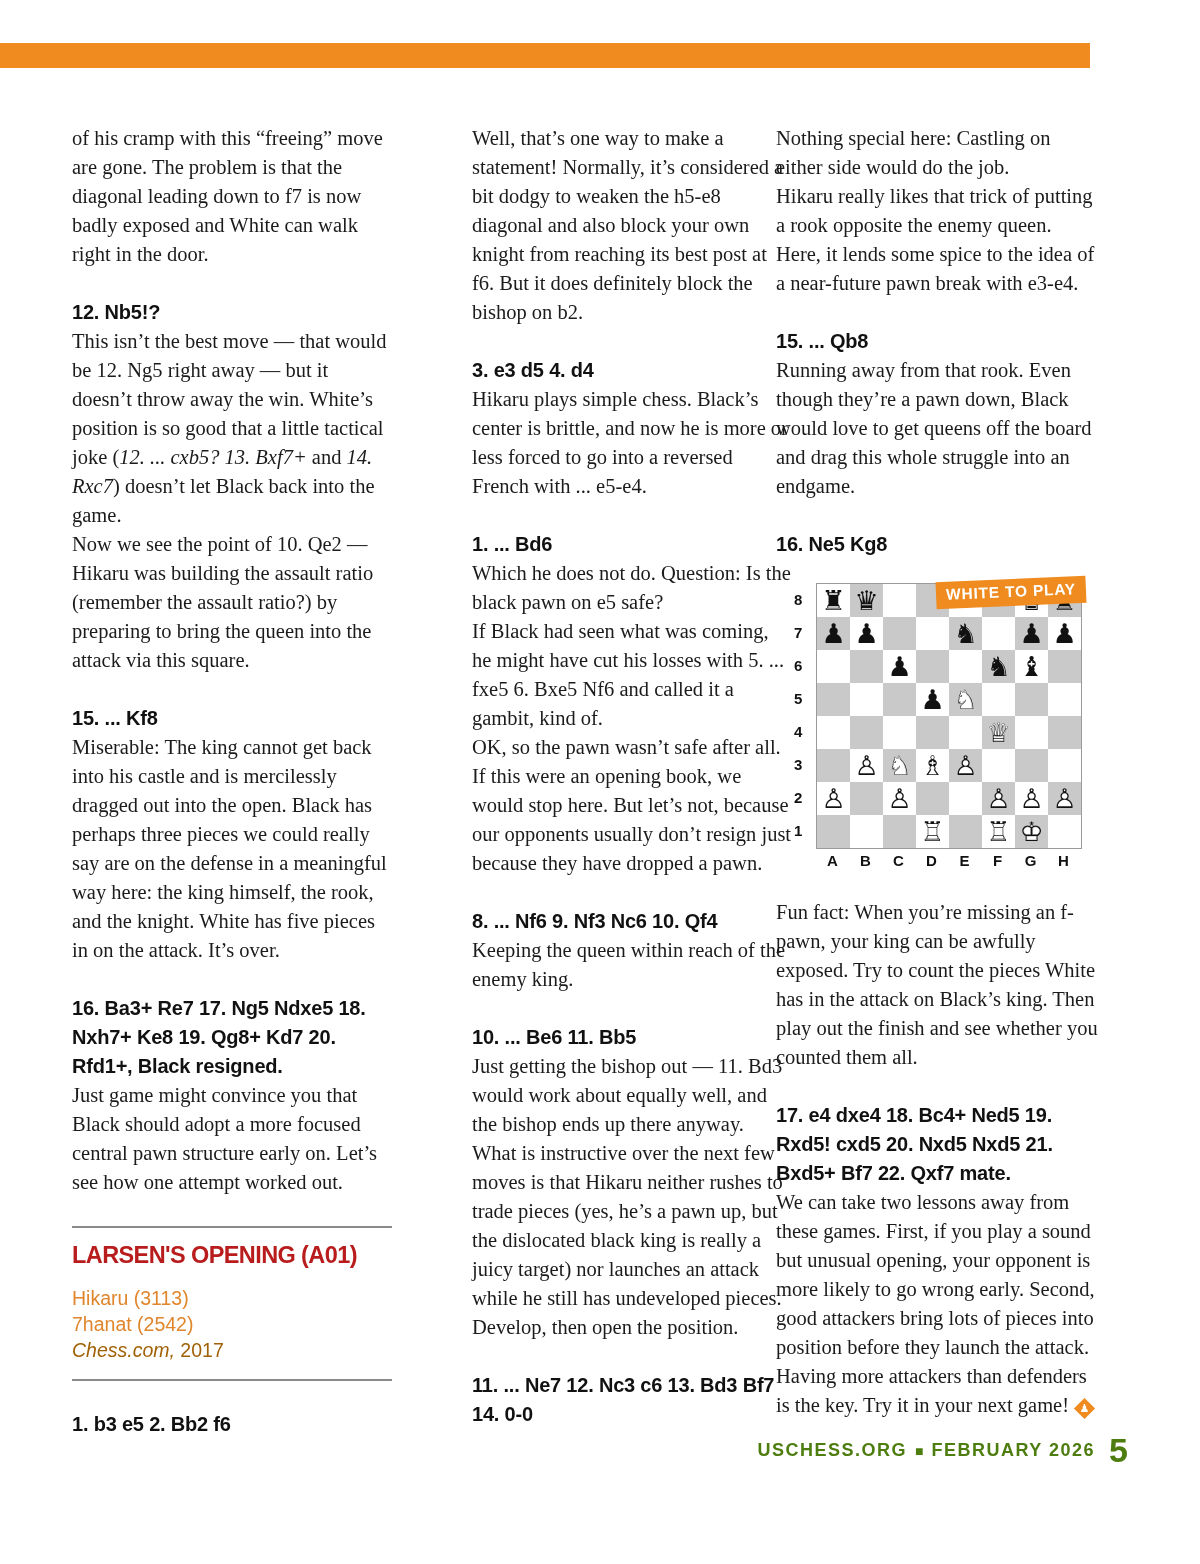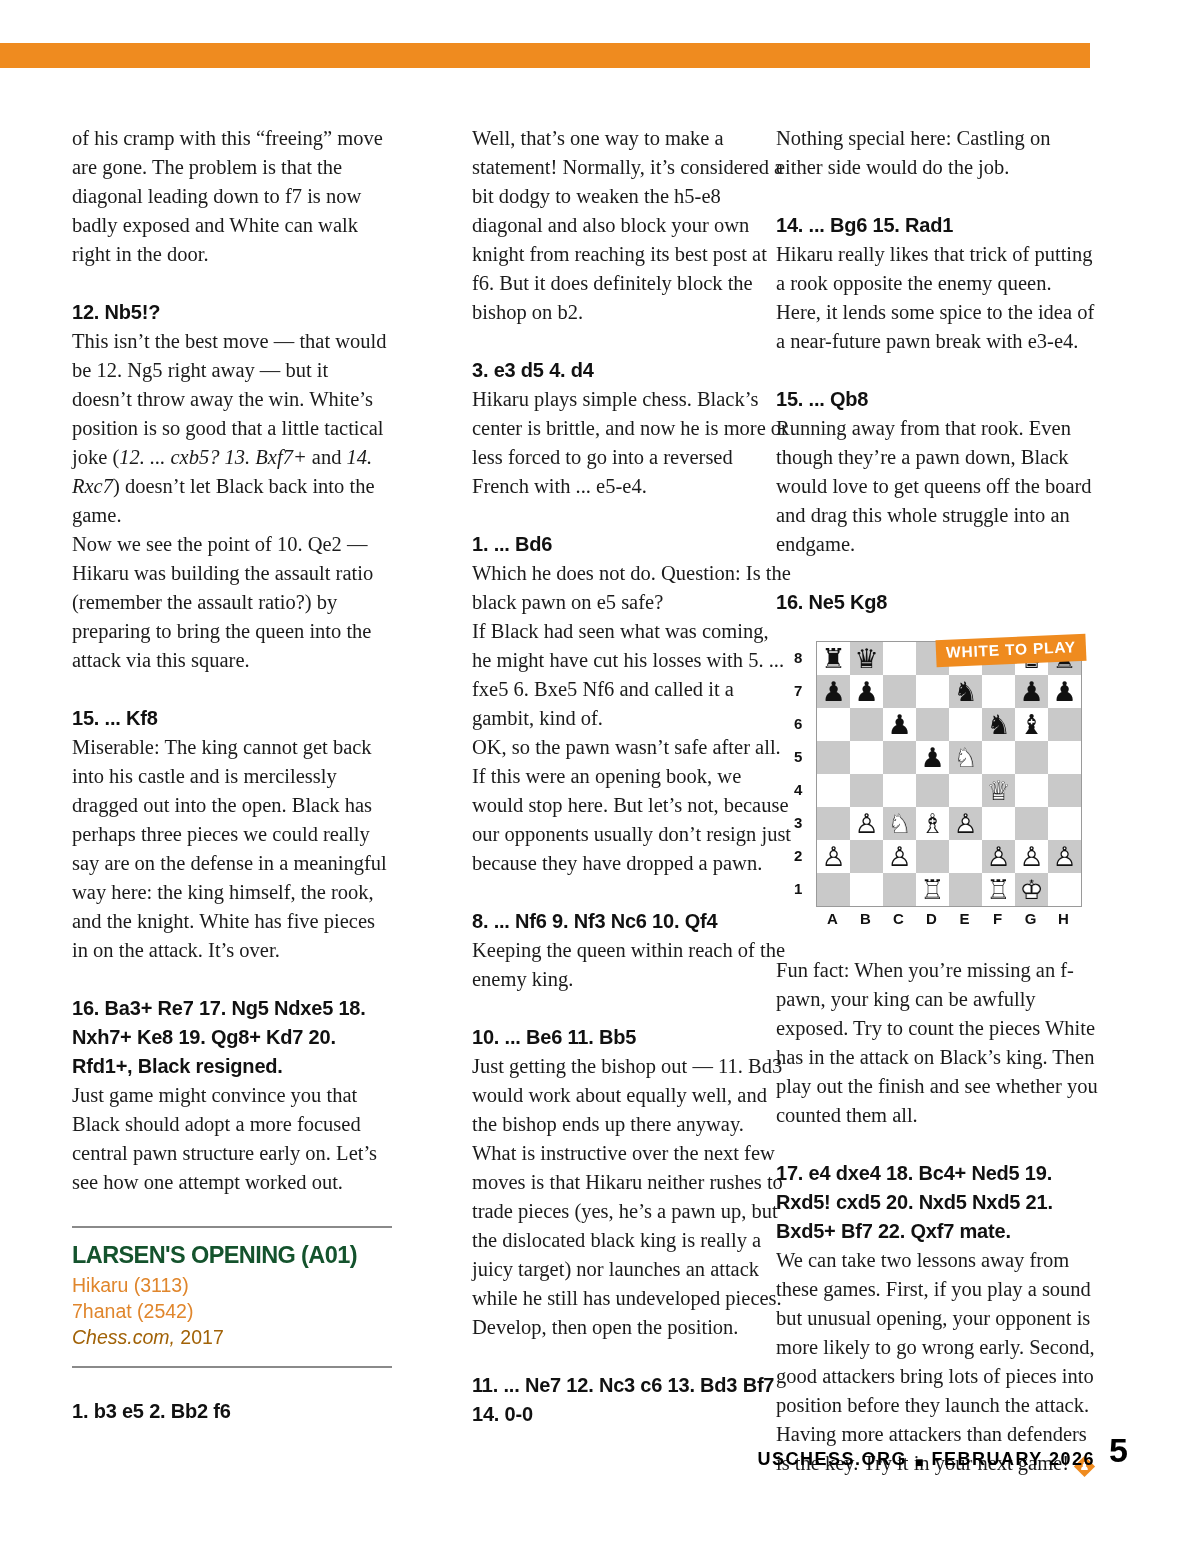--- a/index.html
+++ b/index.html
@@ -12,21 +12,21 @@
   .col3{left:776px;width:322px;}
   .para{font-size:20.5px;line-height:29px;margin:0 0 0 0;}
   .blockgap{margin-top:29px;}
   .mhead{font-family:"Liberation Sans", sans-serif;font-weight:700;font-size:20px;
          line-height:29px;letter-spacing:-0.2px;color:#111;}
   .para i{font-style:italic;}
   
   .gamehead{border-top:2px solid #8a8a8a;border-bottom:2px solid #8a8a8a;
             padding:12px 0 16px 0;}
   .gh-title{font-family:"Liberation Sans", sans-serif;font-weight:700;font-size:23.5px;
-            letter-spacing:-0.6px;color:#14532d;line-height:30px;margin-bottom:2px;}
+            letter-spacing:-0.6px;color:#b91c1c;line-height:30px;margin-bottom:15px;}
   .gh-line{font-family:"Liberation Sans", sans-serif;font-size:19.5px;line-height:26px;}
   
   .diagram{position:relative;margin:14px 0 16px 18px;width:288px;}
   .banner{position:absolute;top:-4px;right:-4px;padding:4px 10px 5px 10px;
           font-family:"Liberation Sans", sans-serif;font-weight:700;font-size:15.5px;
           letter-spacing:0.8px;color:#ffffff;transform:rotate(-2.5deg);z-index:3;
           white-space:nowrap;}
   .boardwrap{display:flex;margin-top:24px;}
   .ranks{display:flex;flex-direction:column;width:22px;}
   .rank-label{height:33px;line-height:33px;text-align:left;
@@ -42,22 +42,22 @@
   .files{display:flex;margin-left:22px;margin-top:3px;}
   .file-label{width:33px;text-align:center;font-family:"Liberation Sans", sans-serif;
               font-weight:700;font-size:15px;color:#111;}
   
   .endmark{display:inline-block;width:15px;height:15px;transform:rotate(45deg);
            margin-left:8px;position:relative;top:0px;}
   .endmark span{display:block;width:15px;height:15px;line-height:15px;text-align:center;
            transform:rotate(-45deg);color:#ffffff;font-size:11px;
            font-family:"DejaVu Sans", sans-serif;}
   
-  .footer{position:absolute;right:72px;bottom:28px;display:flex;align-items:flex-end;
-          font-family:"Liberation Sans", sans-serif;font-weight:700;color:#000000;}
+  .footer{position:absolute;right:72px;bottom:28px;display:flex;align-items:center;
+          font-family:"Liberation Sans", sans-serif;font-weight:700;color:#4d7c0f;}
   .footer .ftext{font-size:18px;letter-spacing:1.5px;}
   .footer .fsep{font-size:14px;margin:0 8px;}
   .footer .fpage{font-size:34px;margin-left:14px;letter-spacing:0;}
 </style>
 </head>
 <body>
 
 <div class="page">
   <div class="topbar" style="background: rgb(239, 139, 31);"></div>
 
@@ -87,21 +87,20 @@
       <p class="para"><span>If Black had seen what was coming, he might have cut his losses with 5. ... fxe5 6. Bxe5 Nf6 and called it a gambit, kind of.</span></p>
       <p class="para"><span>OK, so the pawn wasn’t safe after all. If this were an opening book, we would stop here. But let’s not, because our opponents usually don’t resign just because they have dropped a pawn.</span></p>
       <div class="mhead blockgap">8. ... Nf6 9. Nf3 Nc6 10. Qf4</div>
       <p class="para"><span>Keeping the queen within reach of the enemy king.</span></p>
       <div class="mhead blockgap">10. ... Be6 11. Bb5</div>
       <p class="para"><span>Just getting the bishop out — 11. Bd3 would work about equally well, and the bishop ends up there anyway. What is instructive over the next few moves is that Hikaru neither rushes to trade pieces (yes, he’s a pawn up, but the dislocated black king is really a juicy target) nor launches an attack while he still has undeveloped pieces. Develop, then open the position.</span></p>
       <div class="mhead blockgap">11. ... Ne7 12. Nc3 c6 13. Bd3 Bf7 14. 0-0</div>
     </div>
   <div class="col col3" id="col3">
       <p class="para"><span>Nothing special here: Castling on either side would do the job.</span></p>
-      <div class="mhead blockgap">14. ... Bg6 15. Rad1</div>
       <p class="para"><span>Hikaru really likes that trick of putting a rook opposite the enemy queen. Here, it lends some spice to the idea of a near-future pawn break with e3-e4.</span></p>
       <div class="mhead blockgap">15. ... Qb8</div>
       <p class="para"><span>Running away from that rook. Even though they’re a pawn down, Black would love to get queens off the board and drag this whole struggle into an endgame.</span></p>
       <div class="mhead blockgap">16. Ne5 Kg8</div>
       <div class="diagram">
         <div class="banner" style="background: rgb(239, 139, 31);">WHITE TO PLAY</div>
         <div class="boardwrap">
           <div class="ranks">
             <div class="rank-label">8</div>
             <div class="rank-label">7</div>

